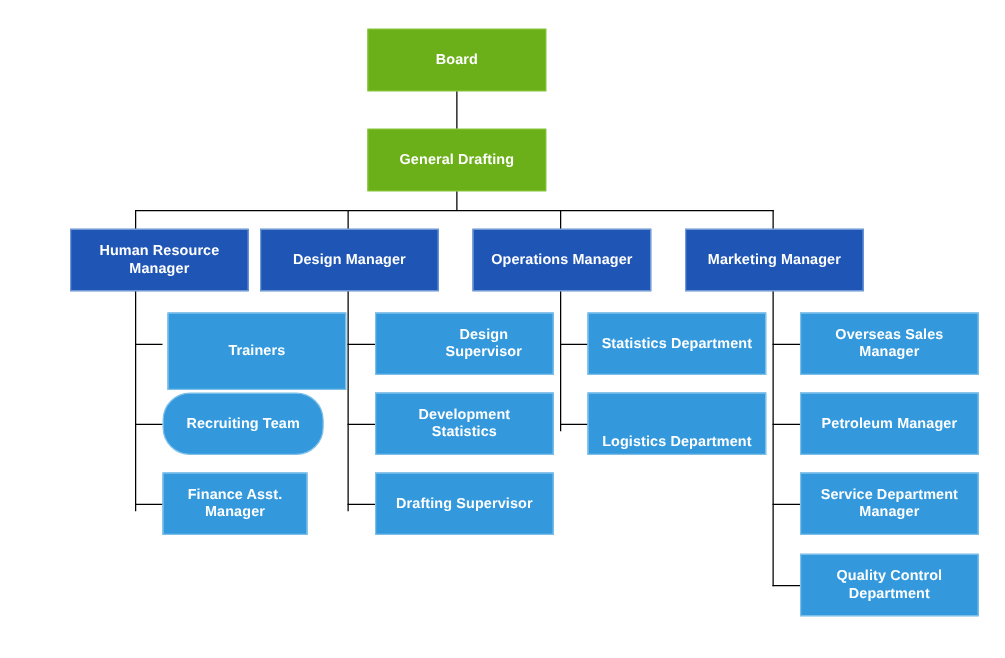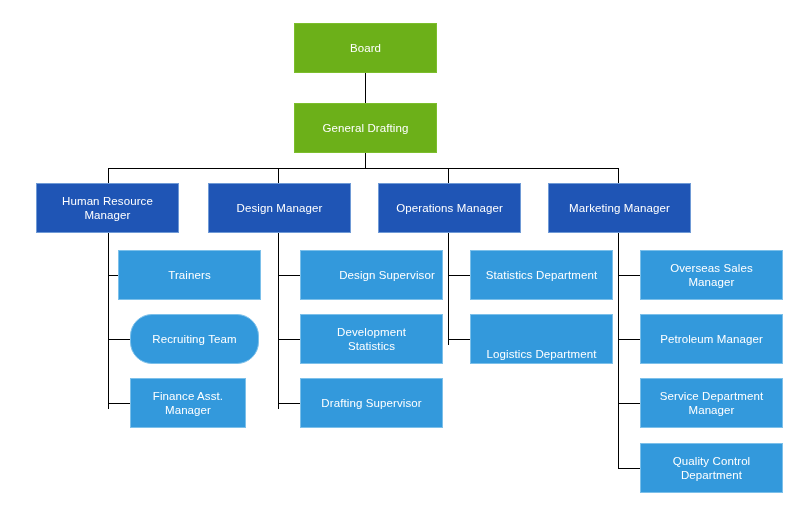--- a/index.html
+++ b/index.html
@@ -19,21 +19,21 @@
   }
   .node {
     position: absolute;
     box-sizing: border-box;
     display: flex;
     align-items: center;
     justify-content: center;
     text-align: center;
     color: #ffffff;
     font-size: 11.5px;
-    font-weight: 400;
+    font-weight: 700;
     line-height: 14px;
     letter-spacing: 0.1px;
     padding: 2px 6px;
     z-index: 3;
   }
   .node.level-board,
   .node.level-exec {
     background: #6cb019;
     border: 1px solid #7cbe2c;
   }
@@ -92,38 +92,38 @@
   <div class="conn h" style="left:618px; top:468px; width:22px;"></div>
 
   <div class="node level-board" style="left:294px; top:23px; width:143px; height:50px;">
     <span class="node-label">Board</span>
   </div>
 
   <div class="node level-exec" style="left:294px; top:103px; width:143px; height:50px;">
     <span class="node-label">General Drafting</span>
   </div>
 
-  <div class="node level-manager" style="left:36px; top:183px; width:143px; height:50px;">
+  <div class="node level-manager" style="left:56px; top:183px; width:143px; height:50px;">
     <span class="node-label">Human Resource
 Manager</span>
   </div>
 
   <div class="node level-manager" style="left:208px; top:183px; width:143px; height:50px;">
     <span class="node-label">Design Manager</span>
   </div>
 
   <div class="node level-manager" style="left:378px; top:183px; width:143px; height:50px;justify-content:center;">
     <span class="node-label">Operations Manager</span>
   </div>
 
   <div class="node level-manager" style="left:548px; top:183px; width:143px; height:50px;">
     <span class="node-label">Marketing Manager</span>
   </div>
 
-  <div class="node level-sub" style="left:118px; top:250px; width:143px; height:50px;">
+  <div class="node level-sub" style="left:134px; top:250px; width:143px; height:62px;">
     <span class="node-label">Trainers</span>
   </div>
 
   <div class="node level-sub" style="left:130px; top:314px; width:129px; height:50px;border-radius:22px;">
     <span class="node-label">Recruiting Team</span>
   </div>
 
   <div class="node level-sub" style="left:130px; top:378px; width:116px; height:50px;">
     <span class="node-label">Finance Asst.
 Manager</span>

